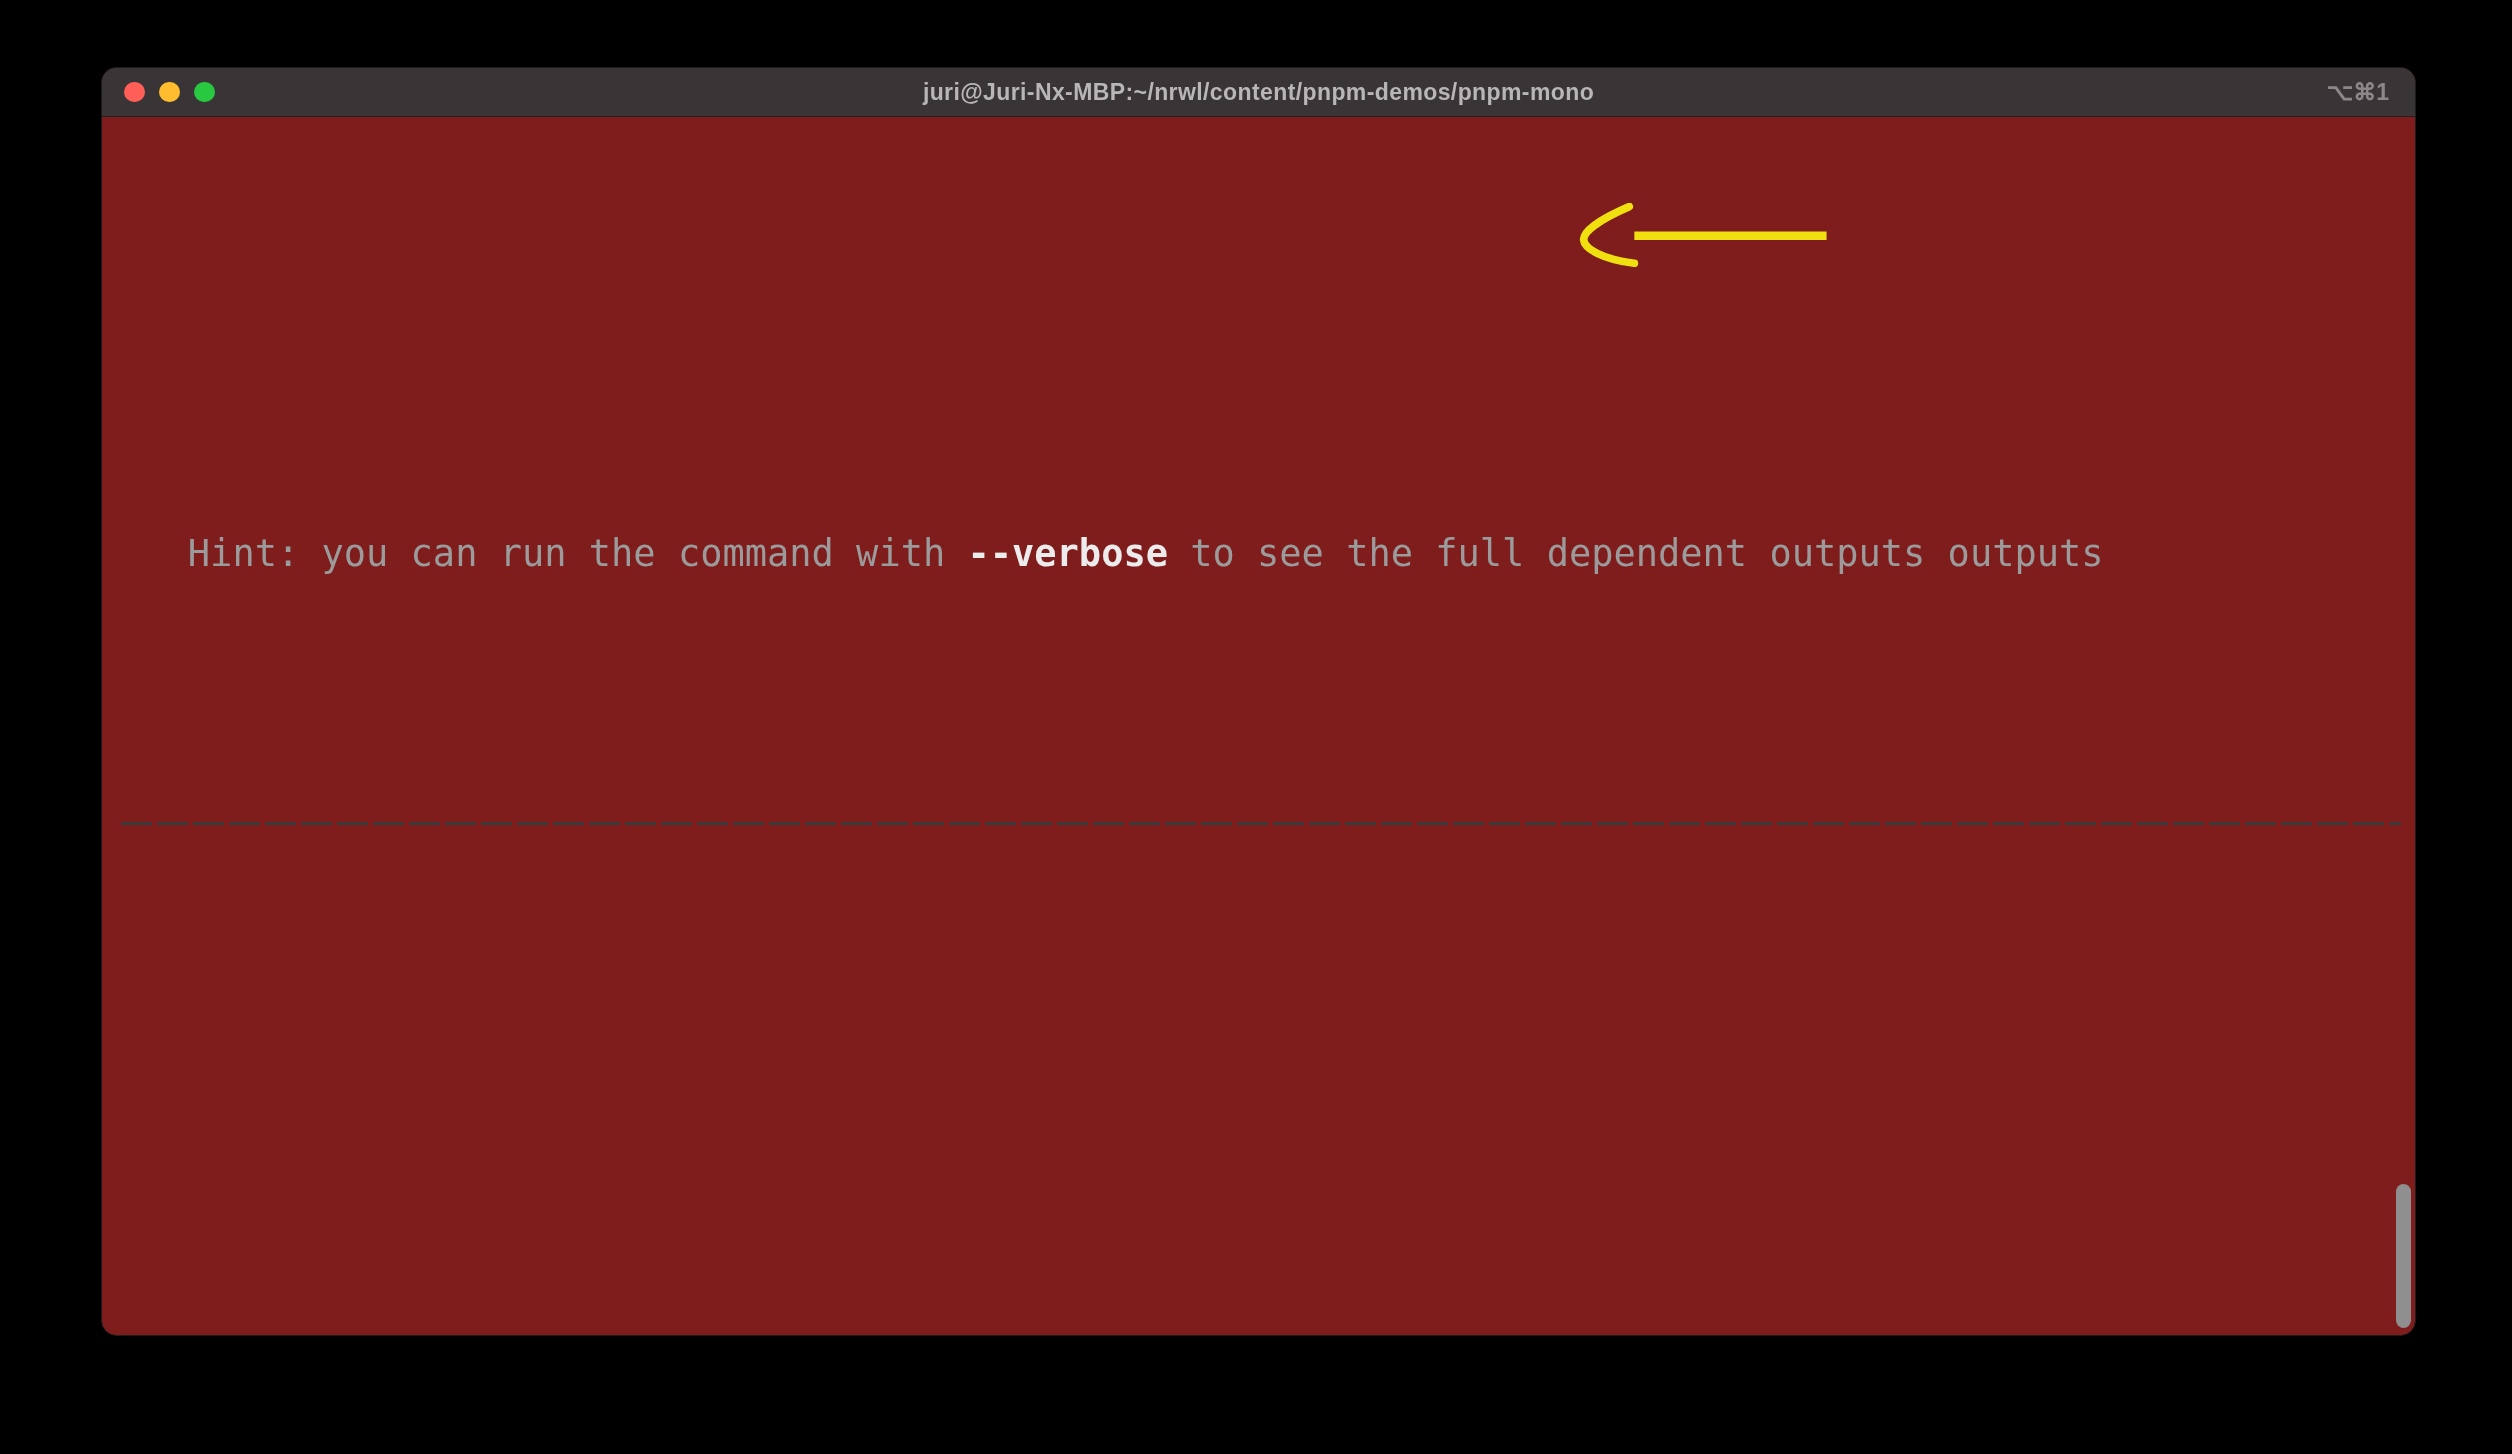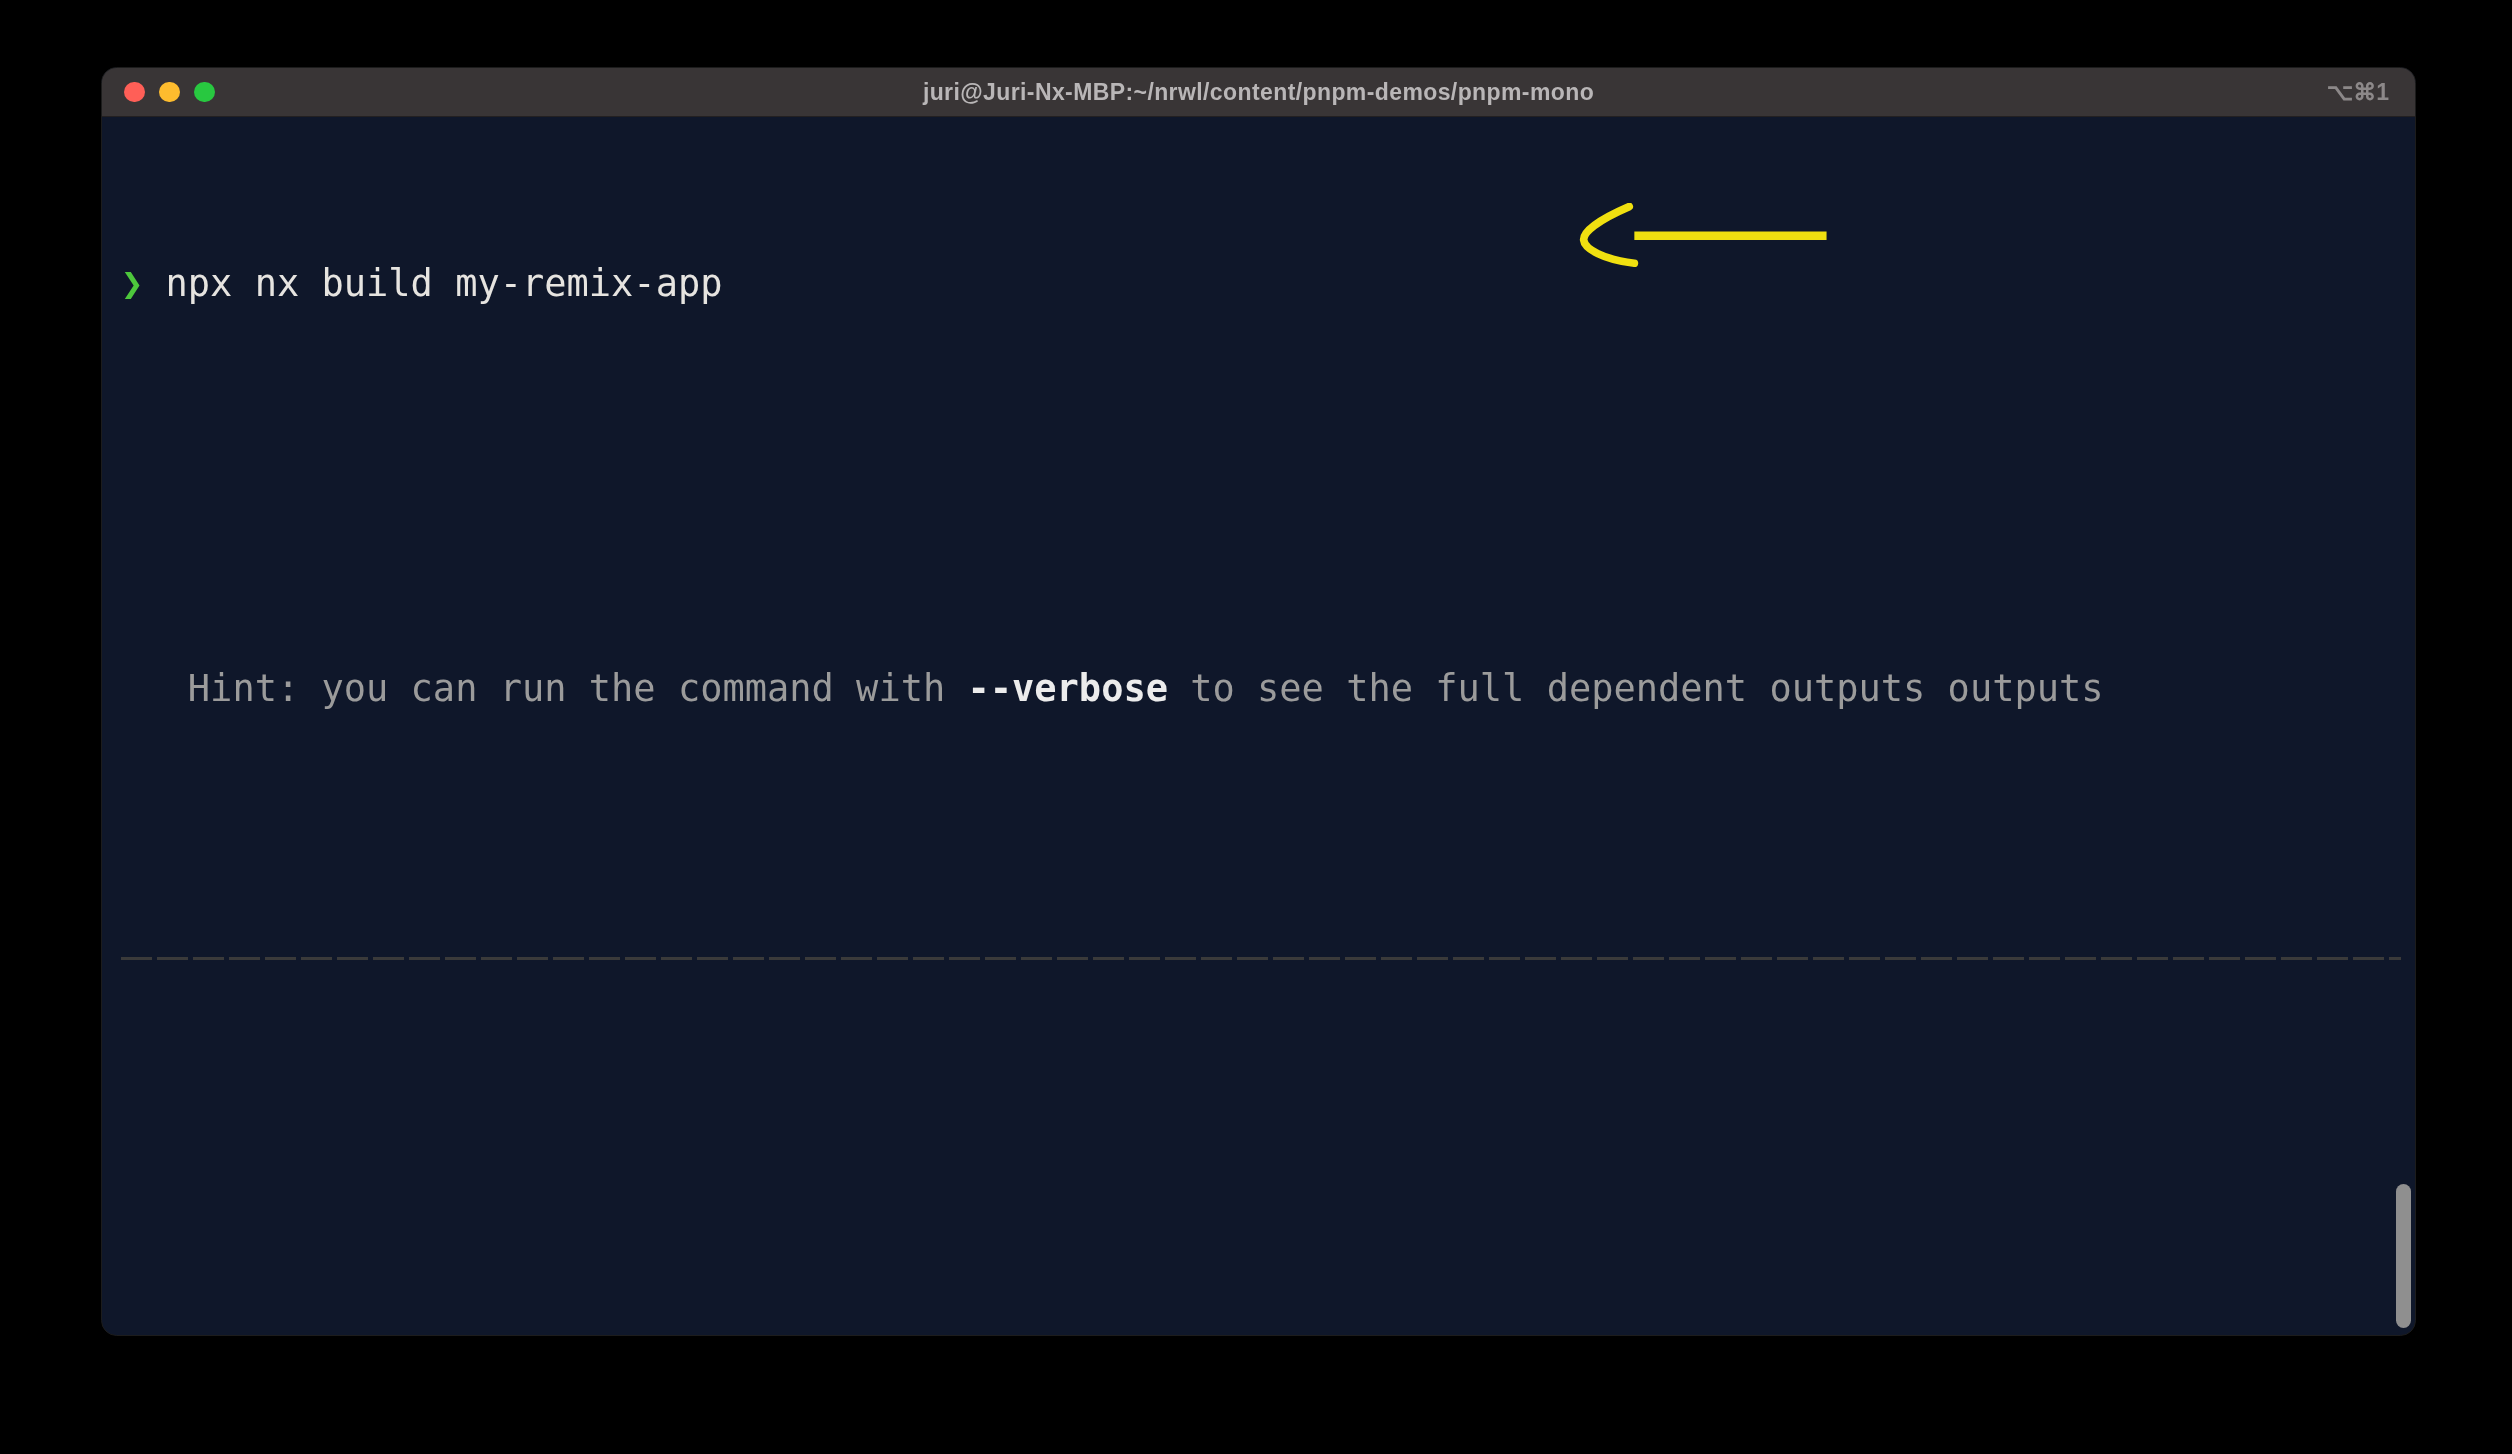--- a/index.html
+++ b/index.html
@@ -1,21 +1,21 @@
 <!DOCTYPE html>
 <html style="font-size:13.7px"><head>
 <meta charset="utf-8">
 <style>
   * { margin:0; padding:0; box-sizing:border-box; }
   html,body { width:2512px; height:1454px; background:#000; overflow:hidden; }
   body { position:relative; }
 
   .window {
     position:absolute; left:101px; top:67px; width:2315px; height:1269px;
-    background:#0f172a; border-radius:15.5px; overflow:hidden;
+    background:#7f1d1d; border-radius:15.5px; overflow:hidden;
     border:0.9px solid #1c1c1c;
   }
 
   
   .titlebar {
     height:49px; background:#393536; border-bottom:0.9px solid #232021;
     display:flex; align-items:center; position:relative;
   }
   .lights { position:absolute; left:22px; top:0; height:100%; display:flex; align-items:center; gap:14.6px; }
   .light { width:20.6px; height:20.6px; border-radius:50%; }
@@ -67,21 +67,20 @@
       <div class="light red"></div>
       <div class="light yellow"></div>
       <div class="light green"></div>
     </div>
     <div class="titlebar-title">juri@Juri-Nx-MBP:~/nrwl/content/pnpm-demos/pnpm-mono</div>
     <div class="titlebar-shortcut">⌥⌘1</div>
   </div>
 
   <div class="content">
 
-    <div class="line"><span class="g">❯</span><span class="cmd"> npx nx build my-remix-app</span></div>
     <div class="line"></div>
     <div class="line"></div>
     <div class="line"><span class="dim">   Hint: you can run the command with </span><span class="bri">--verbose</span><span class="dim"> to see the full dependent outputs outputs</span></div>
     <div class="line"></div>
     <div class="line"><div class="hr gray"></div></div>
     <div class="line"></div>
     
     
     
     

